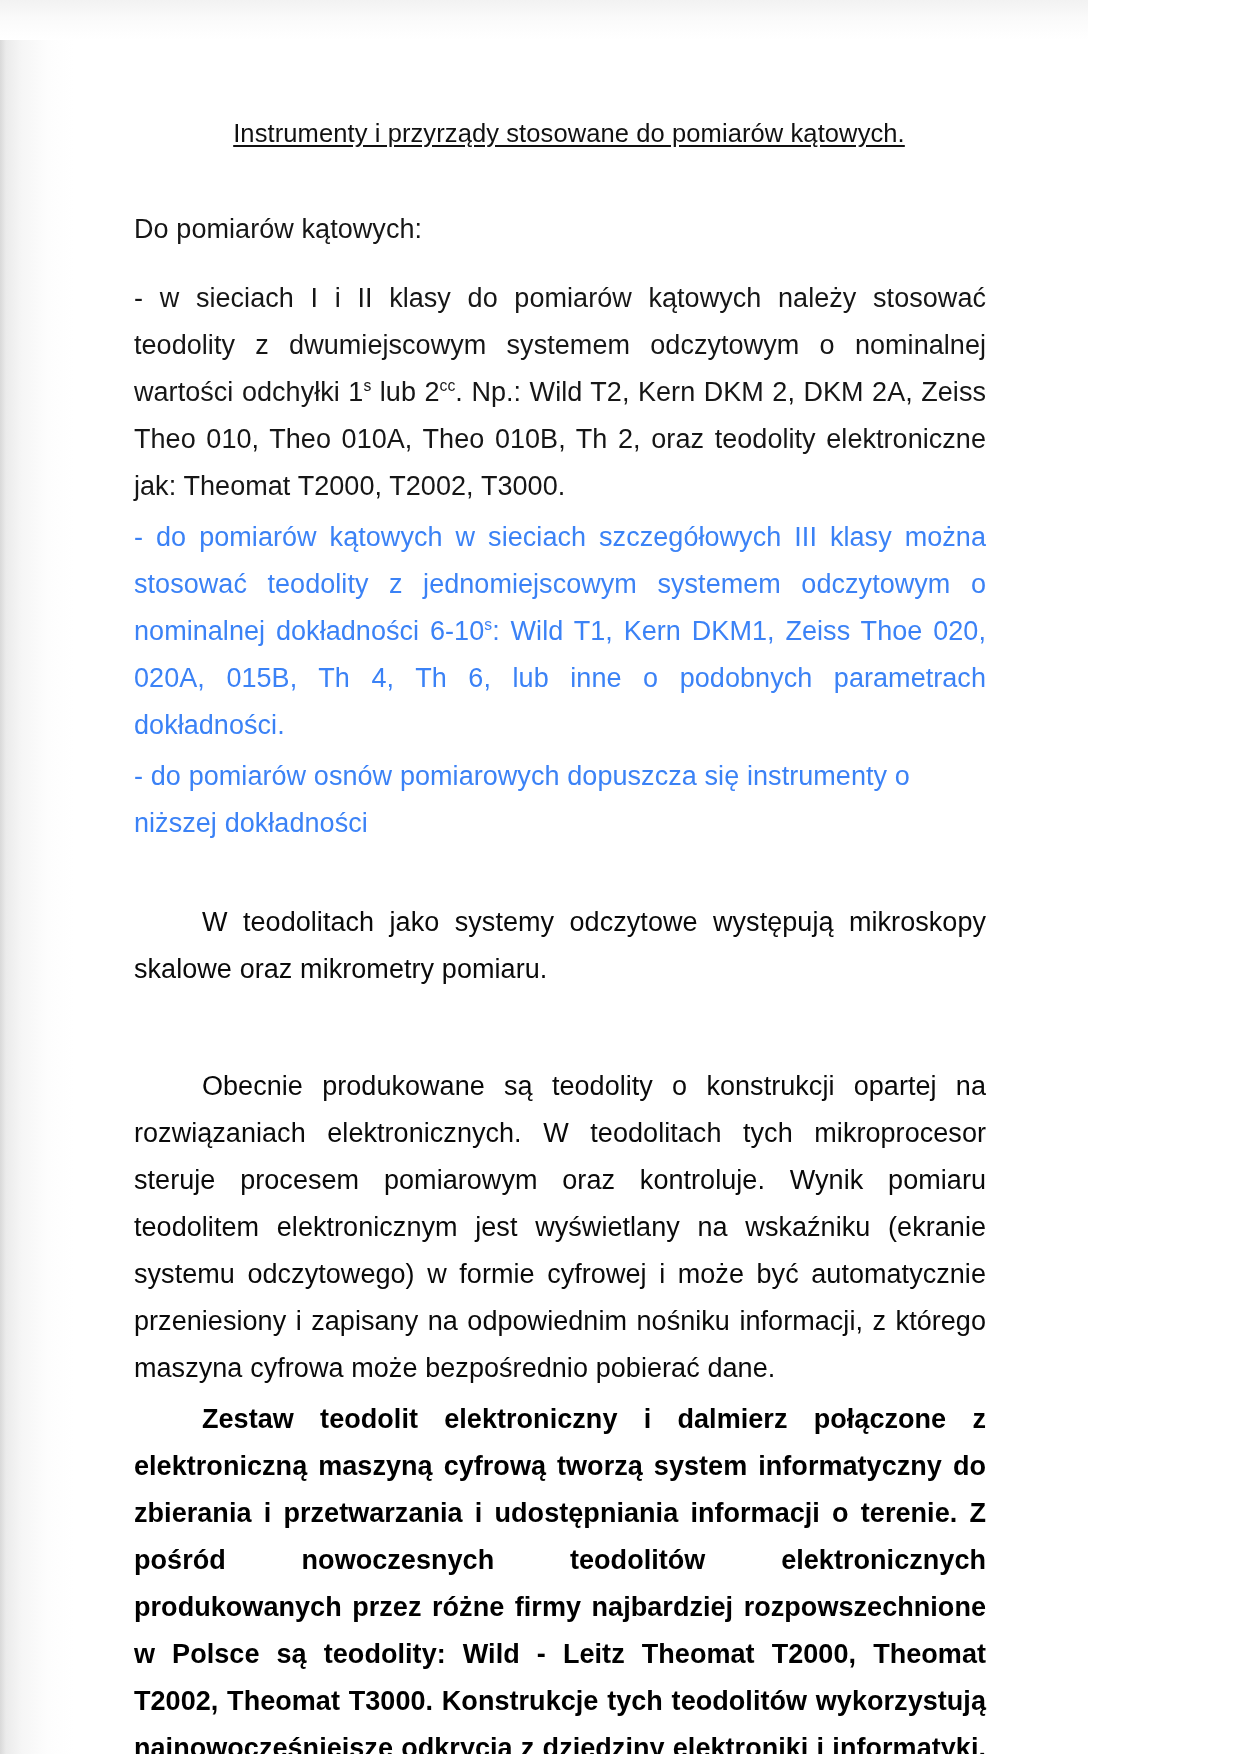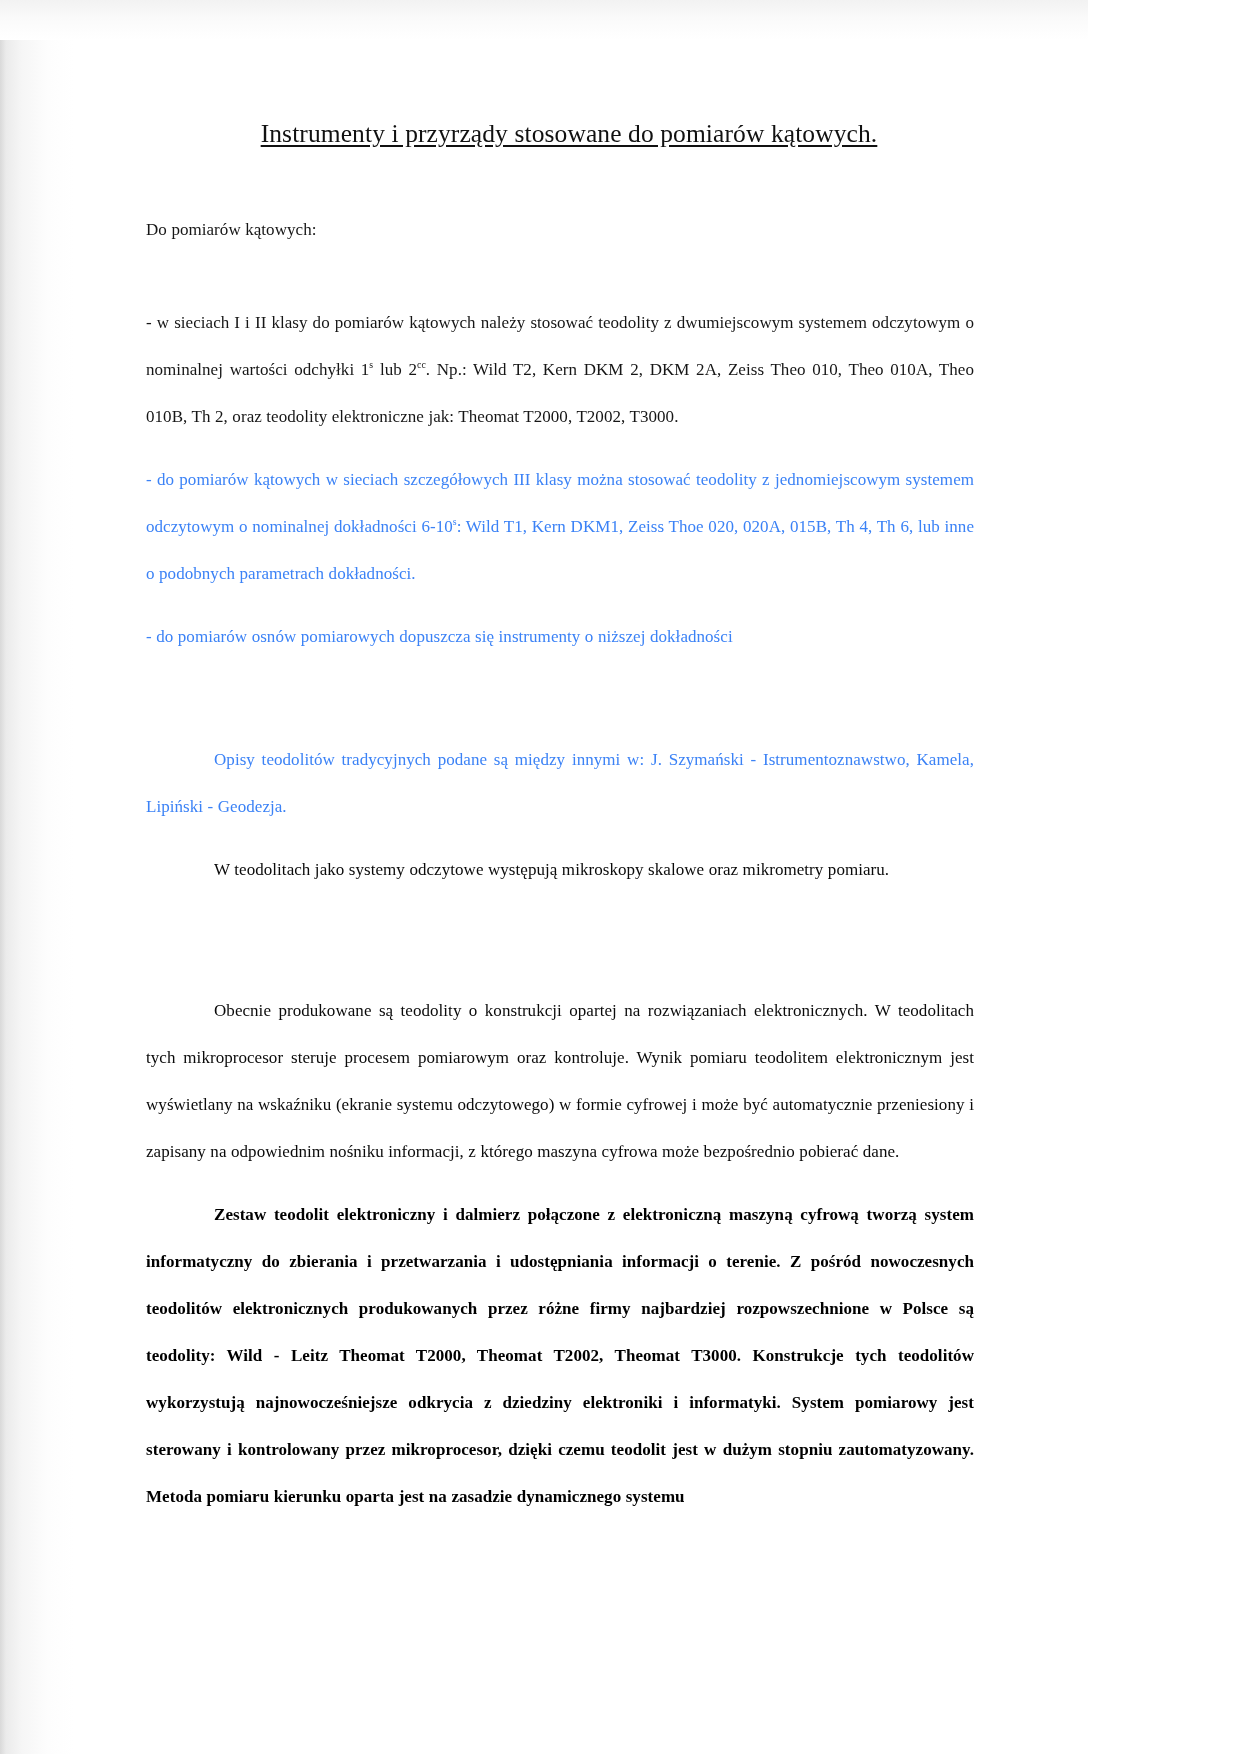--- a/index.html
+++ b/index.html
@@ -6,21 +6,21 @@
     margin: 0;
     padding: 0;
     background: #ffffff;
   }
   .page {
     position: relative;
     width: 1088px;
     height: 1754px;
     background: #ffffff;
     overflow: hidden;
-    font-family: Liberation Serif, serif;
+    font-family: Liberation Sans, sans-serif;
     color: #111111;
   }
   
   .scan-edge-left {
     position: absolute;
     left: 0;
     top: 0;
     width: 74px;
     height: 1754px;
     background: linear-gradient(to right,
@@ -54,22 +54,22 @@
     letter-spacing: 0.1px;
     margin: 0 0 56px 0;
     padding-left: 18px;
   }
   .doc-title .u {
     text-decoration: underline;
     text-underline-offset: 3px;
   }
 
   p.para {
-    margin: 16px;
-    font-size: 17px;
+    margin: 4px;
+    font-size: 27px;
     line-height: 47px;
     letter-spacing: 0.05px;
     word-spacing: 0.2px;
   }
   p.just {
     text-align: justify;
     text-align-last: left;
   }
   p.indent {
     text-indent: 68px;
@@ -108,21 +108,20 @@
 
 
     <p class="para just w0"><span>- w sieciach I i  II klasy do pomiarów kątowych należy stosować teodolity z dwumiejscowym systemem odczytowym o nominalnej wartości odchyłki 1</span><sup>s</sup><span> lub 2</span><sup>cc</sup><span>. Np.: Wild T2, Kern DKM 2, DKM 2A, Zeiss Theo 010, Theo 010A, Theo 010B, Th 2, oraz teodolity elektroniczne jak: Theomat T2000, T2002, T3000.</span></p>
 
     <p class="para just w1"><span>- do pomiarów kątowych w sieciach szczegółowych III klasy można stosować teodolity z jednomiejscowym systemem odczytowym o nominalnej dokładności 6-10</span><sup>s</sup><span>: Wild T1, Kern DKM1, Zeiss Thoe 020, 020A, 015B, Th 4, Th 6, lub inne o podobnych parametrach dokładności.</span></p>
 
     <p class="para w1">- do pomiarów osnów pomiarowych dopuszcza się instrumenty o niższej dokładności</p>
 
     <div class="gap-md"></div>
 
-    <p class="para just indent w1">Opisy teodolitów tradycyjnych podane są między innymi w: J. Szymański - Istrumentoznawstwo, Kamela, Lipiński - Geodezja.</p>
 
     <p class="para just indent w2">W teodolitach jako systemy odczytowe występują mikroskopy skalowe oraz mikrometry pomiaru.</p>
 
     <div class="gap-lg"></div>
 
     <p class="para just indent w2">Obecnie produkowane są teodolity o konstrukcji opartej na rozwiązaniach elektronicznych. W teodolitach tych mikroprocesor steruje procesem pomiarowym oraz kontroluje. Wynik pomiaru teodolitem elektronicznym jest wyświetlany na wskaźniku (ekranie systemu odczytowego) w formie cyfrowej i może być automatycznie przeniesiony i zapisany na odpowiednim nośniku informacji, z którego maszyna cyfrowa może bezpośrednio pobierać dane.</p>
 
     <p class="para just indent w4">Zestaw teodolit elektroniczny i dalmierz połączone z elektroniczną maszyną cyfrową tworzą system informatyczny do zbierania i przetwarzania i udostępniania informacji o terenie. Z pośród nowoczesnych teodolitów elektronicznych produkowanych przez różne firmy najbardziej rozpowszechnione w Polsce są teodolity: Wild - Leitz Theomat T2000, Theomat T2002, Theomat T3000. Konstrukcje tych teodolitów wykorzystują najnowocześniejsze odkrycia z dziedziny elektroniki i informatyki. System pomiarowy jest sterowany i kontrolowany przez mikroprocesor, dzięki czemu teodolit jest w dużym stopniu zautomatyzowany. Metoda pomiaru kierunku oparta jest na zasadzie dynamicznego systemu</p>
 
   </div>

